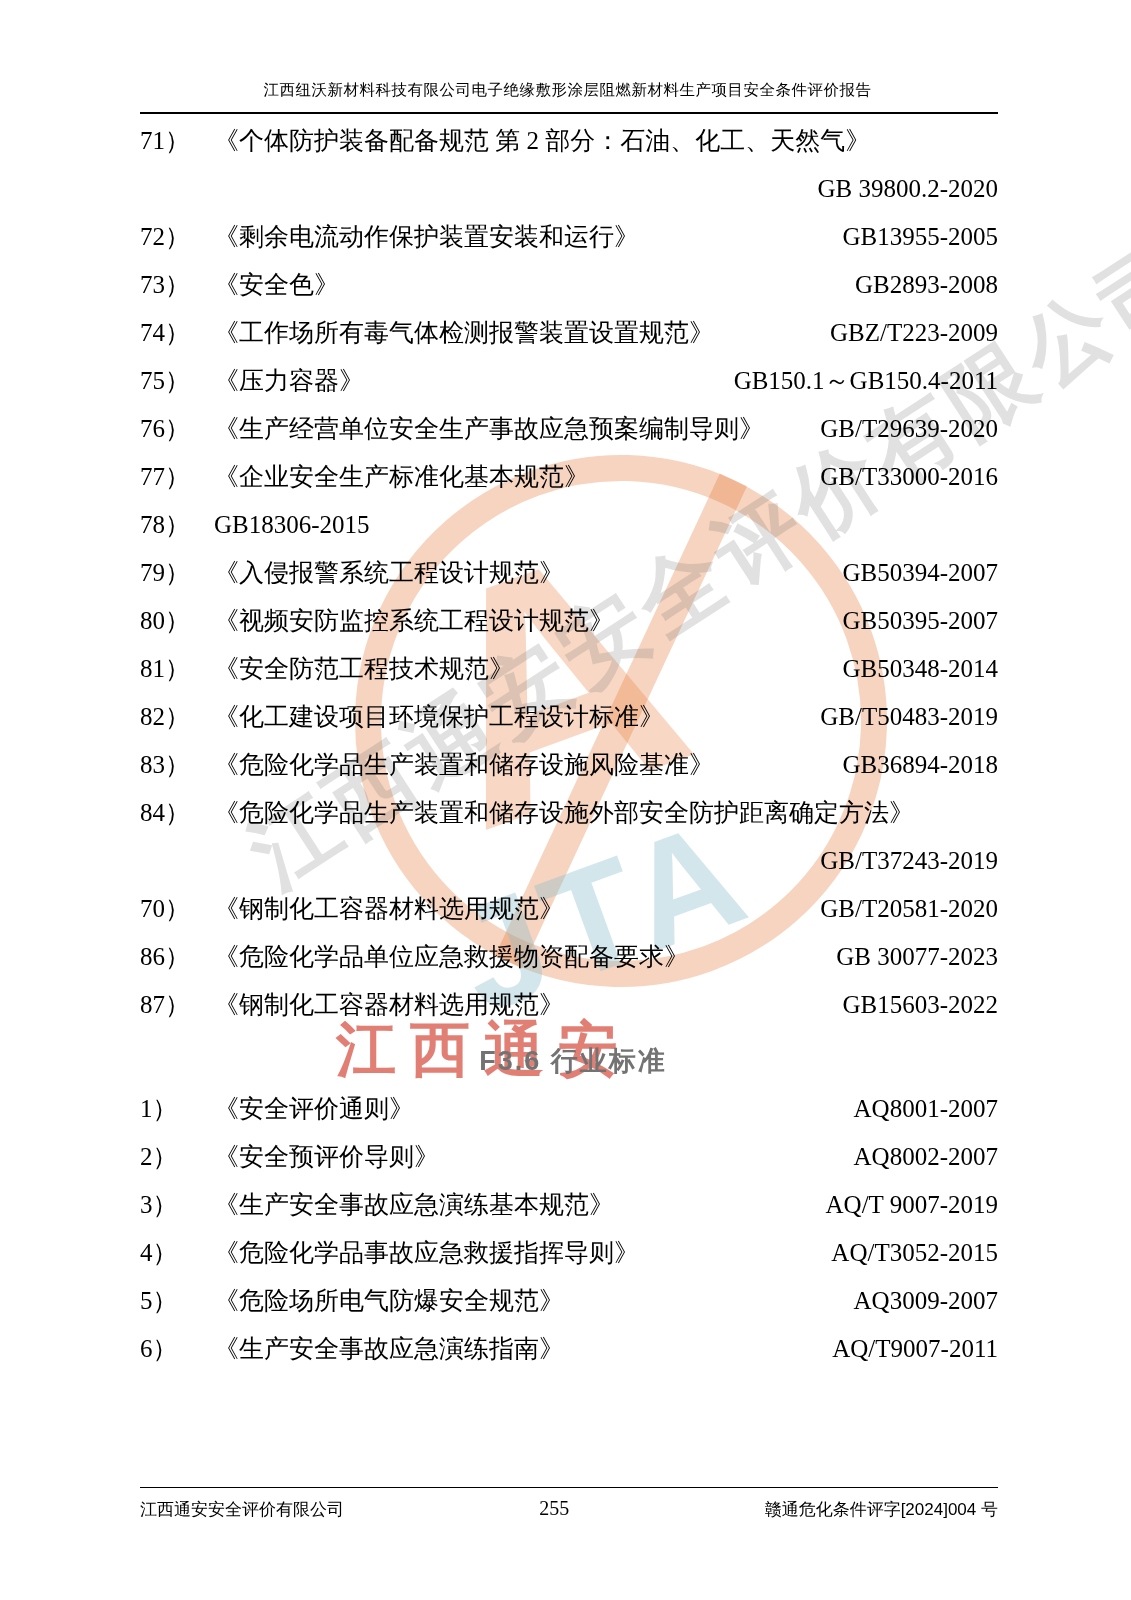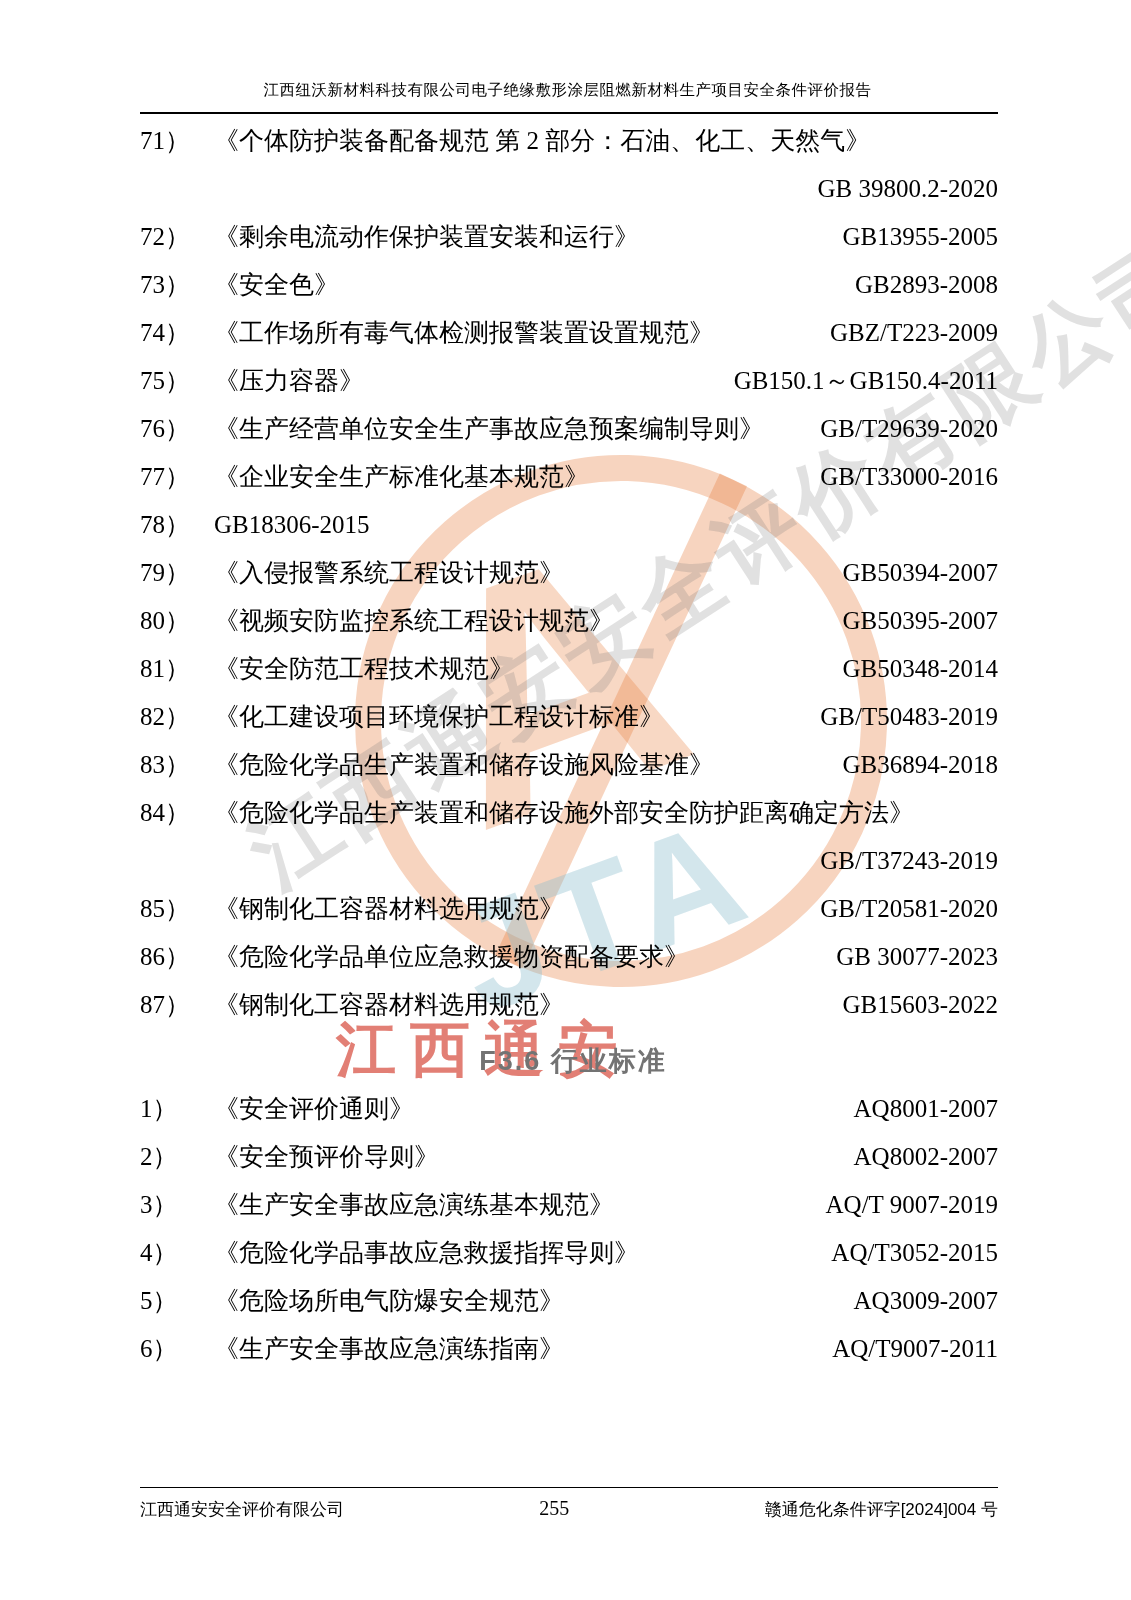--- a/index.html
+++ b/index.html
@@ -280,21 +280,21 @@
         <span class="code">GB36894-2018</span>
       </div>
 
       <div class="entry wide">
         <span class="num">84）</span>
         <span class="title">《危险化学品生产装置和储存设施外部安全防护距离确定方法》</span>
       </div>
       <div class="coderow">GB/T37243-2019</div>
 
       <div class="entry">
-        <span class="num">85）</span>
+        <span class="num">70）</span>
         <span class="title">《钢制化工容器材料选用规范》</span>
         <span class="code">GB/T20581-2020</span>
       </div>
 
       <div class="entry">
         <span class="num">86）</span>
         <span class="title">《危险化学品单位应急救援物资配备要求》</span>
         <span class="code">GB 30077-2023</span>
       </div>
 

